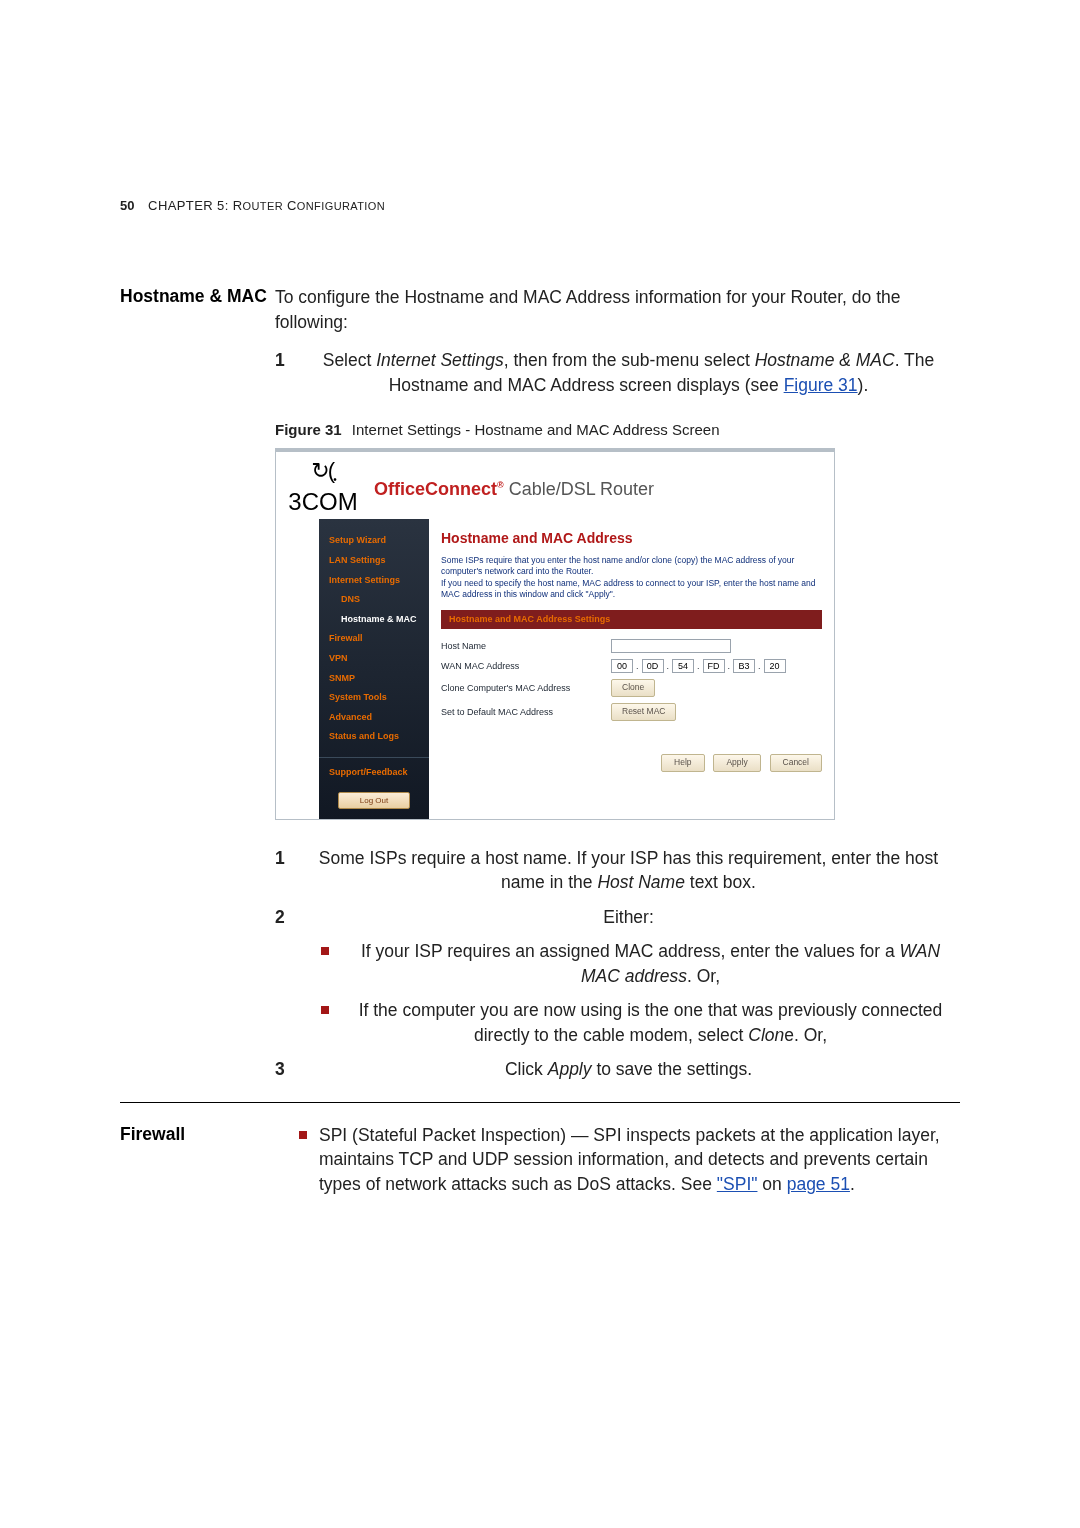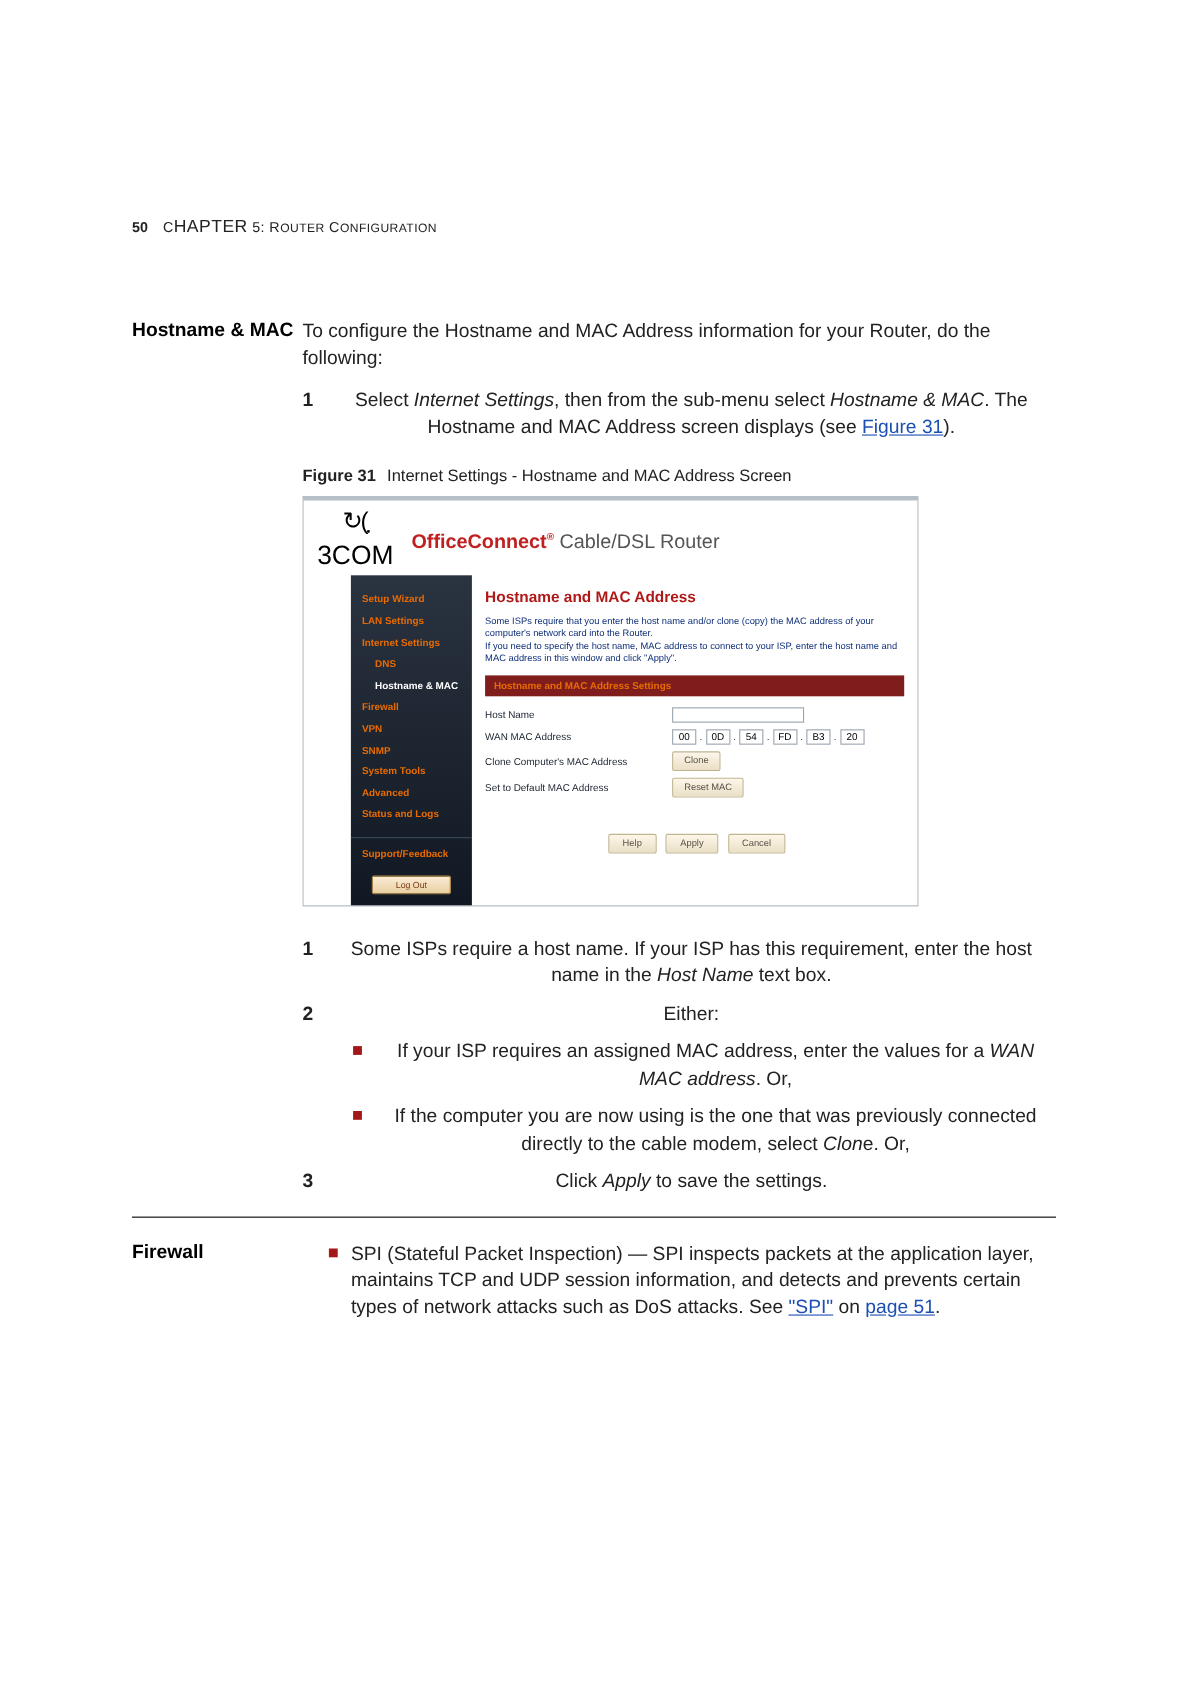--- a/index.html
+++ b/index.html
@@ -226,21 +226,21 @@
   .small-btn {
     display:inline-block;
     font-size: 8.5px;
     color: #5a524a;
     background: linear-gradient(#fdf7ea, #eadfc6);
     border: 1px solid #c0b58f;
     border-radius: 2px;
     padding: 2px 10px;
   }
   .btn-row {
-    text-align: center;
+    text-align: right;
     margin-top: 26px;
   }
   .btn-row .small-btn {
     margin-left: 4px;
     padding: 2px 12px;
   }
 
   ul.bullets {
     list-style: none;
     padding: 0 0 0 24px;
@@ -268,21 +268,21 @@
   }
 </style>
 </head>
 <body>
 
 <div class="page">
 
   <div class="running-header">
     <span class="pagenum">50</span>
     <span class="chapter-label">
-      <span>C</span><span style="font-size:16px">HAPTER</span><span> 5: R</span><span style="font-size:11px">OUTER</span><span> C</span><span style="font-size:11px">ONFIGURATION</span>
+      <span>C</span><span style="font-size:13px">HAPTER</span><span> 5: R</span><span style="font-size:11px">OUTER</span><span> C</span><span style="font-size:11px">ONFIGURATION</span>
     </span>
   </div>
 
   <div class="content">
 
     <div class="row">
       <div class="sidecol">Hostname &amp; MAC</div>
       <div class="bodycol">
         <p>To configure the Hostname and MAC Address information for your Router, do the following:</p>
 

